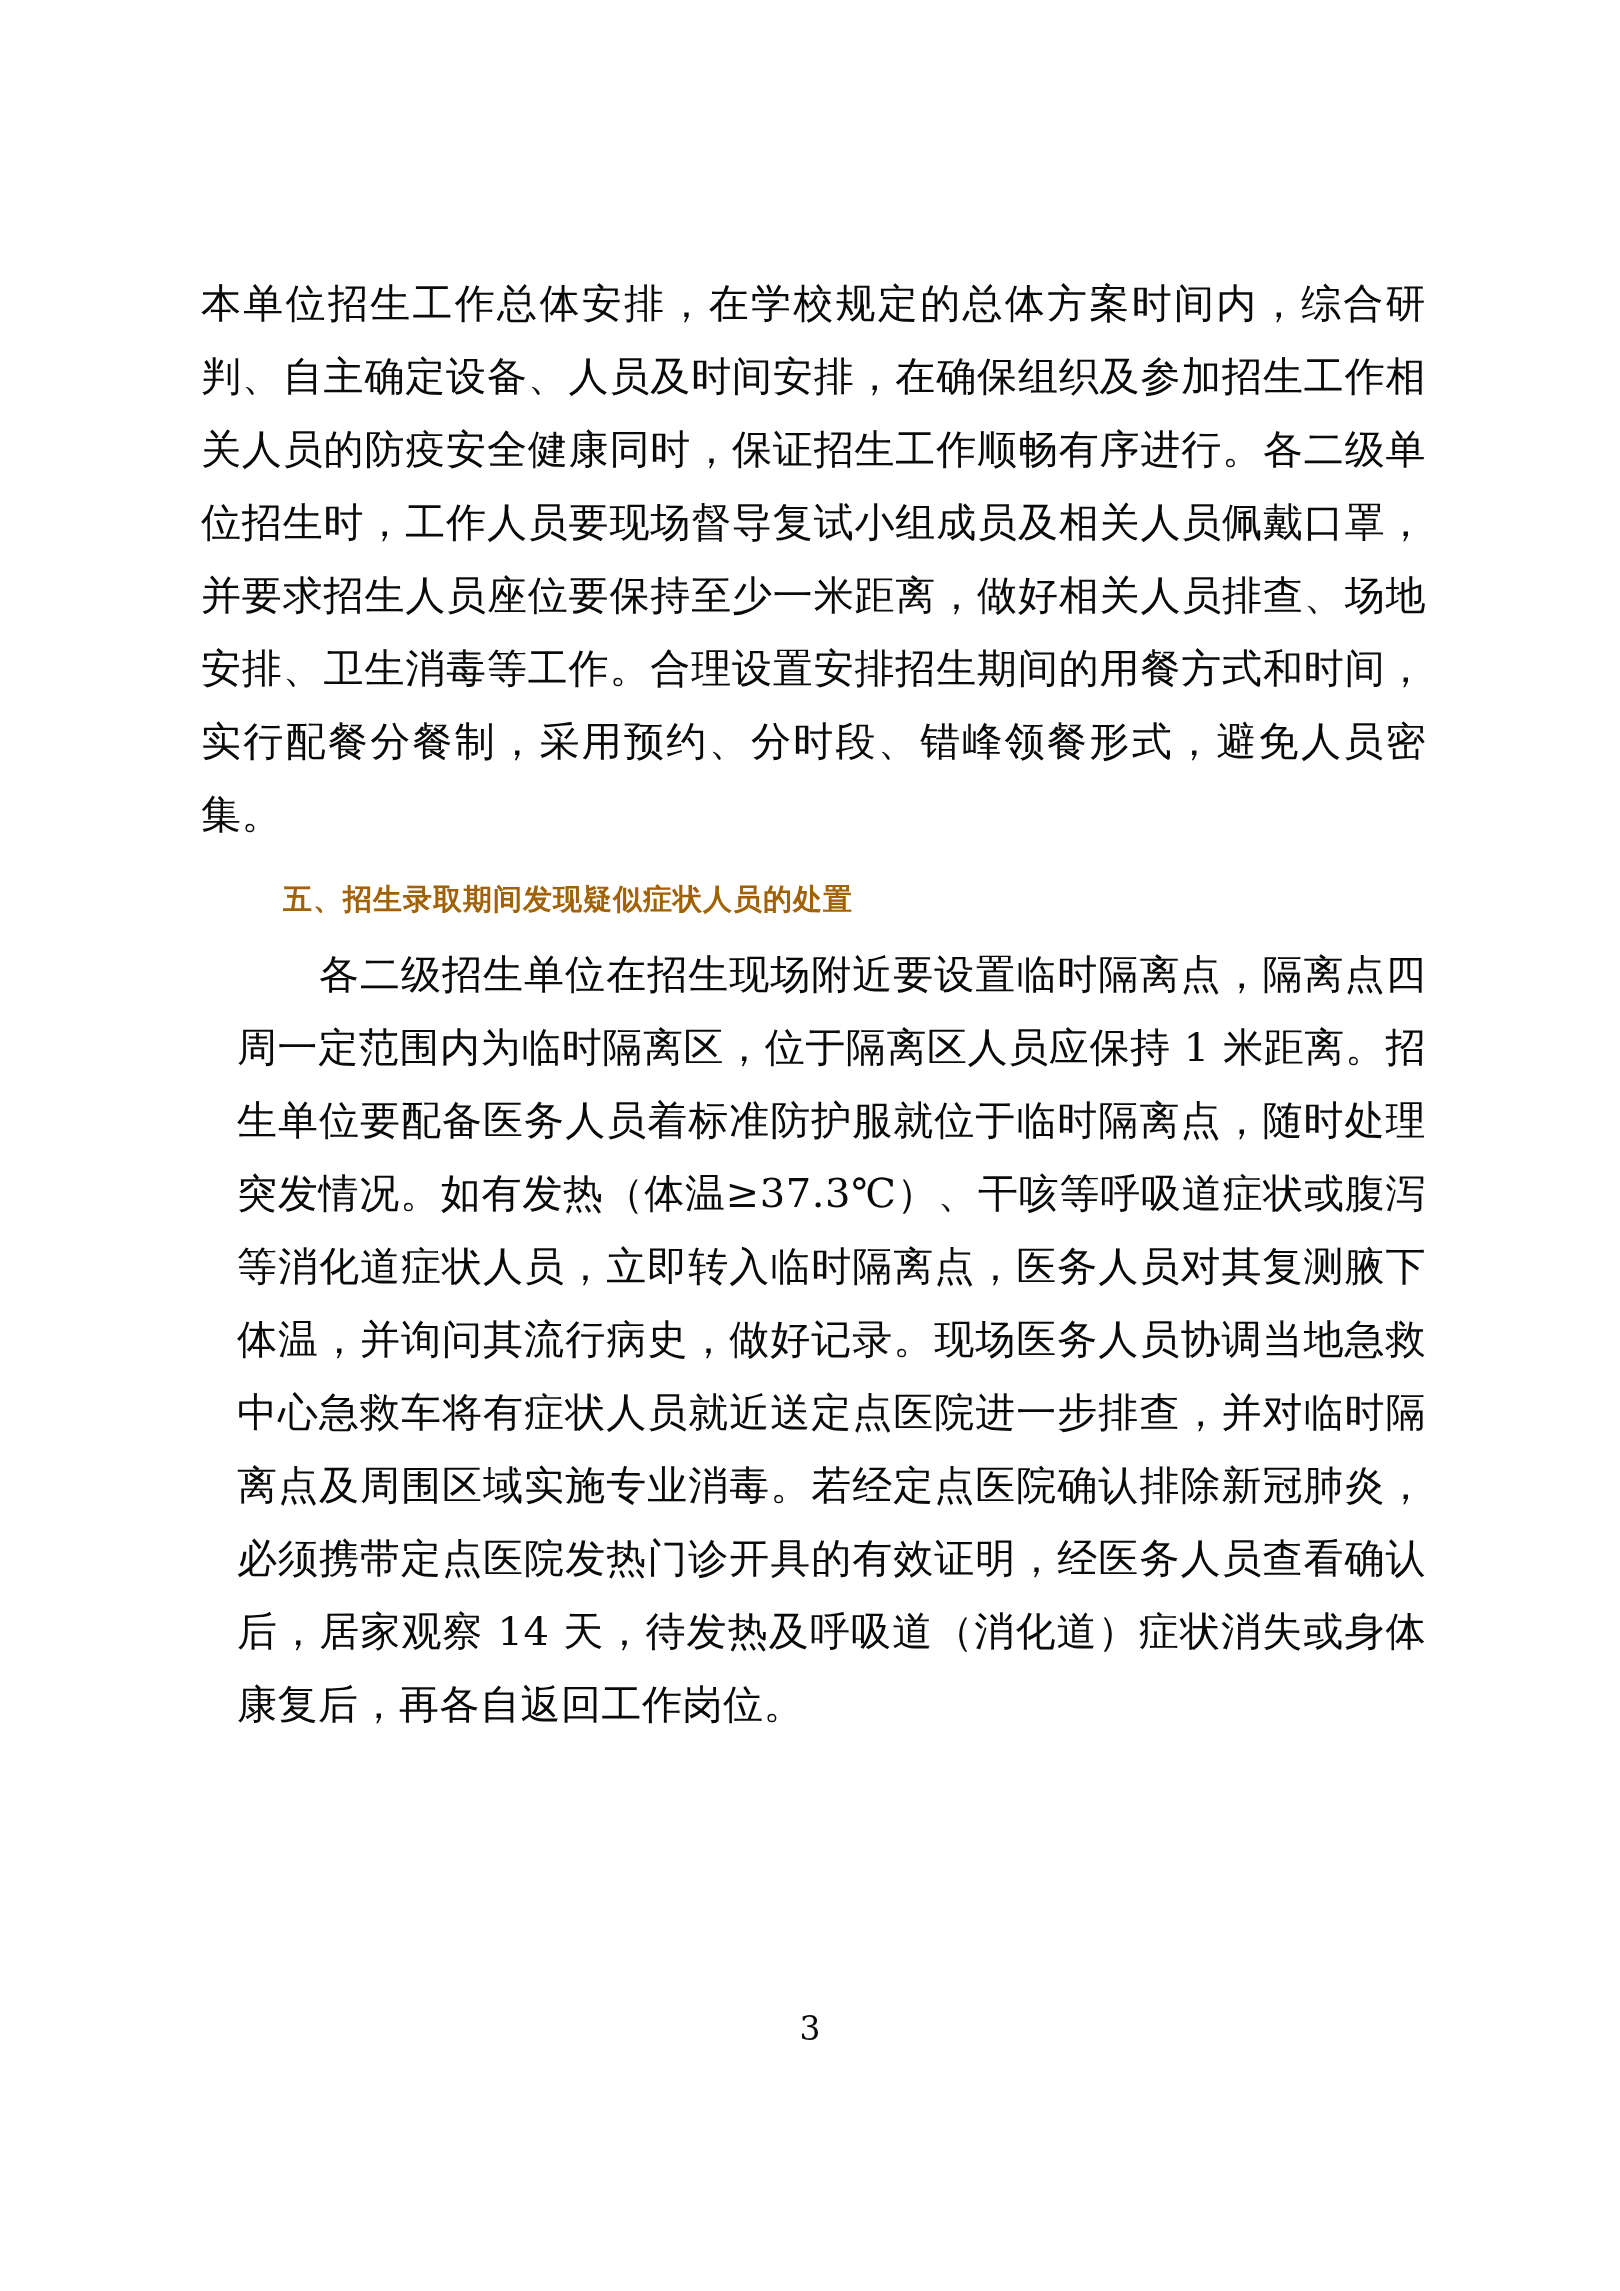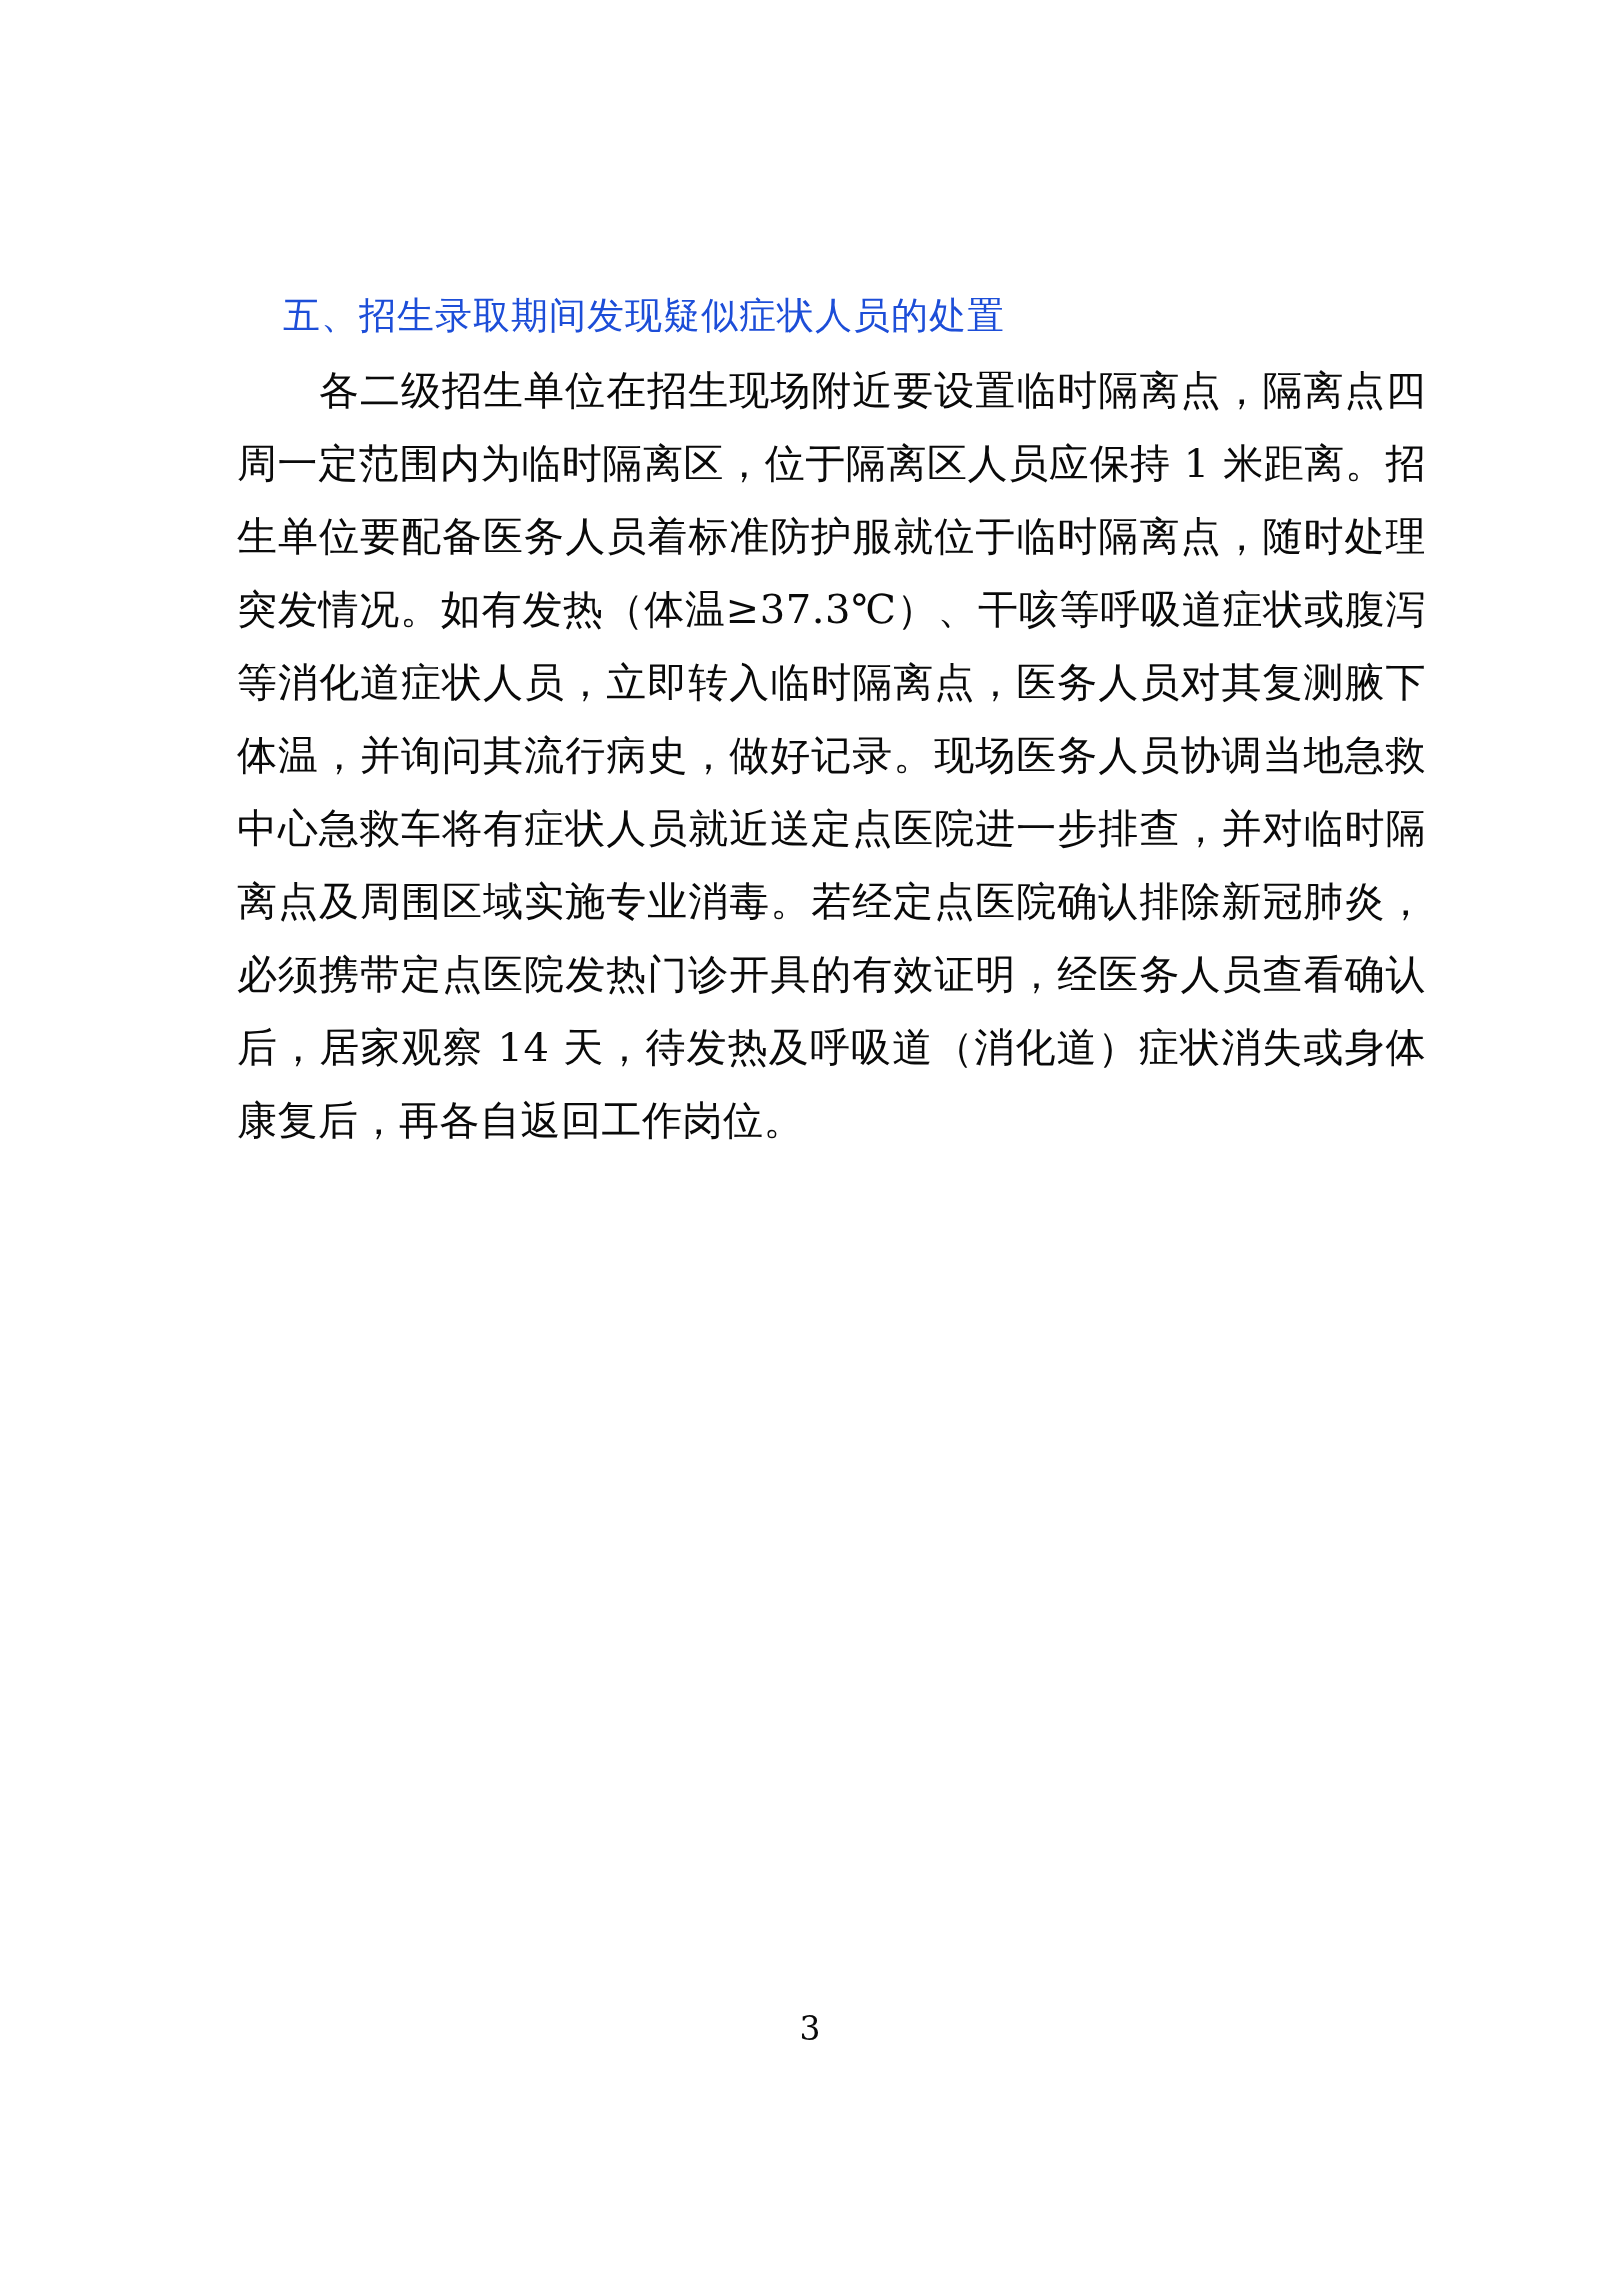--- a/index.html
+++ b/index.html
@@ -36,41 +36,42 @@
     text-align: justify;
     text-justify: inter-ideograph;
     margin: 0;
     color: #0a0a0a;
   }
   .para.indent {
     text-indent: 82px;
     margin-left: 36px;
   }
   .section-heading {
-    font-size: 37px;
+    font-size: 29px;
     line-height: 73px;
-    font-weight: normal;
+    font-weight: bold;
     margin: 11.8px 0 2px 0;
     text-indent: 82px;
     letter-spacing: 1px;
-    color: #1d4ed8;
+    color: #a16207;
   }
   .page-number {
     position: absolute;
     left: 0;
     top: 2009px;
     width: 1620px;
     text-align: center;
     font-size: 33px;
     color: #0a0a0a;
   }
 </style>
 </head>
 <body>
 
 <div class="page">
   <div class="content">
+    <p class="para">本单位招生工作总体安排，在学校规定的总体方案时间内，综合研判、自主确定设备、人员及时间安排，在确保组织及参加招生工作相关人员的防疫安全健康同时，保证招生工作顺畅有序进行。各二级单位招生时，工作人员要现场督导复试小组成员及相关人员佩戴口罩，并要求招生人员座位要保持至少一米距离，做好相关人员排查、场地安排、卫生消毒等工作。合理设置安排招生期间的用餐方式和时间，实行配餐分餐制，采用预约、分时段、错峰领餐形式，避免人员密集。</p>
     <h2 class="section-heading">五、招生录取期间发现疑似症状人员的处置</h2>
     <p class="para indent">各二级招生单位在招生现场附近要设置临时隔离点，隔离点四周一定范围内为临时隔离区，位于隔离区人员应保持 1 米距离。招生单位要配备医务人员着标准防护服就位于临时隔离点，随时处理突发情况。如有发热（体温≥37.3℃）、干咳等呼吸道症状或腹泻等消化道症状人员，立即转入临时隔离点，医务人员对其复测腋下体温，并询问其流行病史，做好记录。现场医务人员协调当地急救中心急救车将有症状人员就近送定点医院进一步排查，并对临时隔离点及周围区域实施专业消毒。若经定点医院确认排除新冠肺炎，必须携带定点医院发热门诊开具的有效证明，经医务人员查看确认后，居家观察 14 天，待发热及呼吸道（消化道）症状消失或身体康复后，再各自返回工作岗位。</p>
   </div>
   <div class="page-number">3</div>
 </div>
 
 
 </body></html>

